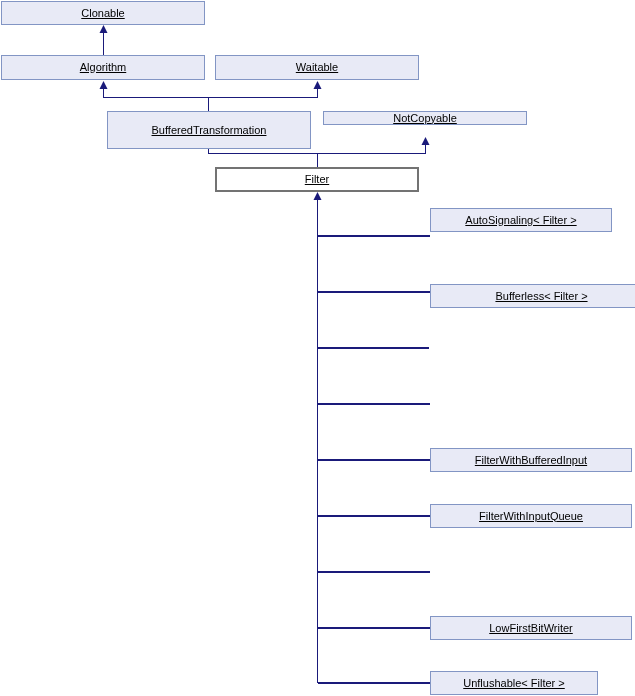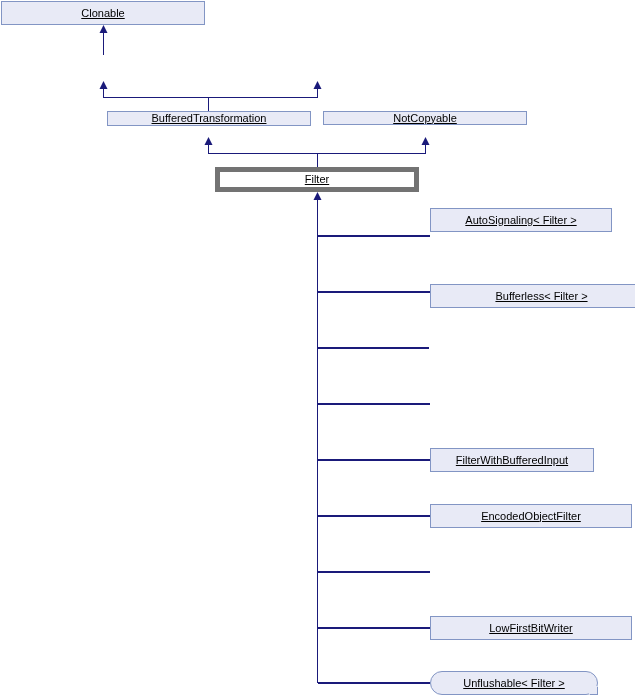--- a/index.html
+++ b/index.html
@@ -30,21 +30,21 @@
     align-items: center;
     justify-content: center;
     text-align: center;
     white-space: nowrap;
     letter-spacing: 0px;
     user-select: none;
     text-decoration: underline;
   }
   .node.root {
     background: #ffffff;
-    border: 5px solid #737373;
+    border: 2px solid #737373;
   }
   
   .node.tmpl::after {
     content: "";
     position: absolute;
     right: -1px;
     bottom: -1px;
     width: 9px;
     height: 9px;
     background:
@@ -115,36 +115,38 @@
       <path class="edge" d="M 317.5 460 L 430 460"></path>
       <path class="edge" d="M 317.5 516 L 430 516"></path>
       <path class="edge" d="M 317.5 572 L 430 572"></path>
       <path class="edge" d="M 317.5 628 L 430 628"></path>
       <path class="edge" d="M 317.5 683 L 430 683"></path>
     </g>
   </svg>
 
   <div class="node" style="left:1px; top:1px; width:204px; height:24px;">Clonable</div>
 
+  <div class="node" style="left:1px; top:55px; width:204px; height:25px;">Algorithm</div>
 
+  <div class="node" style="left:215px; top:55px; width:204px; height:25px;">Waitable</div>
 
-  <div class="node" style="left:107px; top:111px; width:204px; height:15px;">BufferedTransformation</div>
+  <div class="node" style="left:107px; top:111px; width:204px; height:38px;">BufferedTransformation</div>
 
   <div class="node" style="left:323px; top:111px; width:204px; height:14px;">NotCopyable</div>
 
   <div class="node root" style="left:215px; top:167px; width:204px; height:25px;">Filter</div>
 
   <div class="node tmpl" style="left:430px; top:208px; width:182px; height:24px;">AutoSignaling&lt; Filter &gt;</div>
 
   <div class="node tmpl" style="left:430px; top:284px; width:223px; height:24px;">Bufferless&lt; Filter &gt;</div>
 
 
 
-  <div class="node tmpl" style="left:430px; top:448px; width:164px; height:24px;">FilterWithBufferedInput</div>
+  <div class="node tmpl" style="left:430px; top:448px; width:202px; height:24px;">FilterWithBufferedInput</div>
 
-  <div class="node" style="left:430px; top:504px; width:202px; height:24px;">EncodedObjectFilter</div>
+  <div class="node" style="left:430px; top:504px; width:202px; height:24px;">FilterWithInputQueue</div>
 
 
   <div class="node tmpl" style="left:430px; top:616px; width:202px; height:24px;">LowFirstBitWriter</div>
 
-  <div class="node tmpl" style="left:430px; top:671px; width:168px; height:24px;border-radius:12px;">Unflushable&lt; Filter &gt;</div>
+  <div class="node tmpl" style="left:430px; top:671px; width:168px; height:24px;">Unflushable&lt; Filter &gt;</div>
 
 </div>
 
 </body></html>

